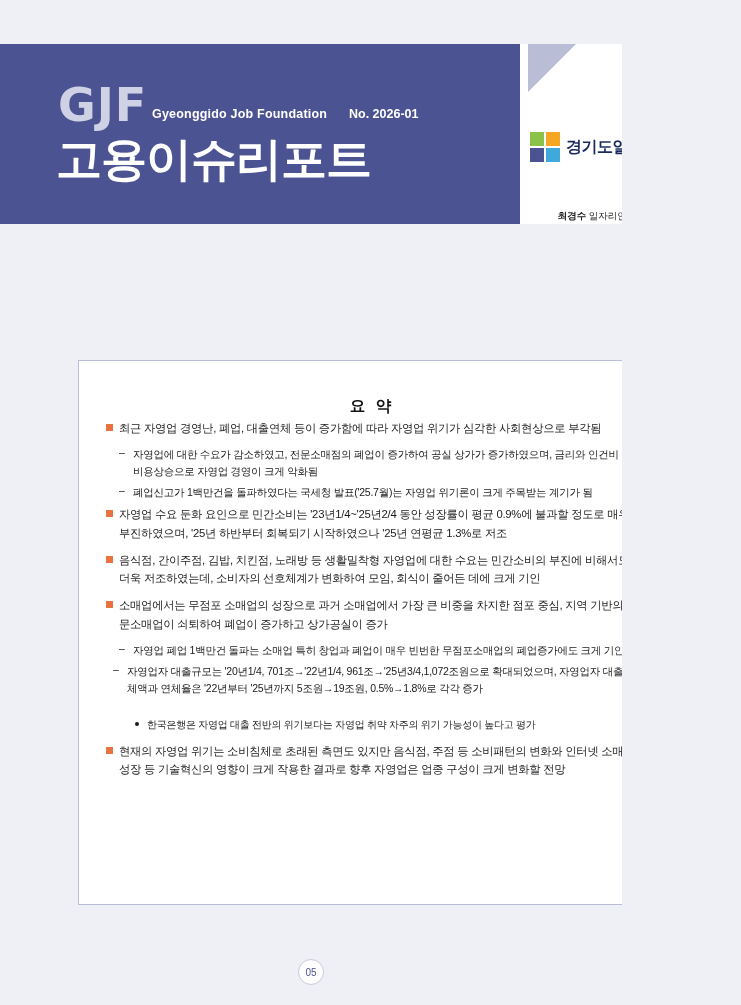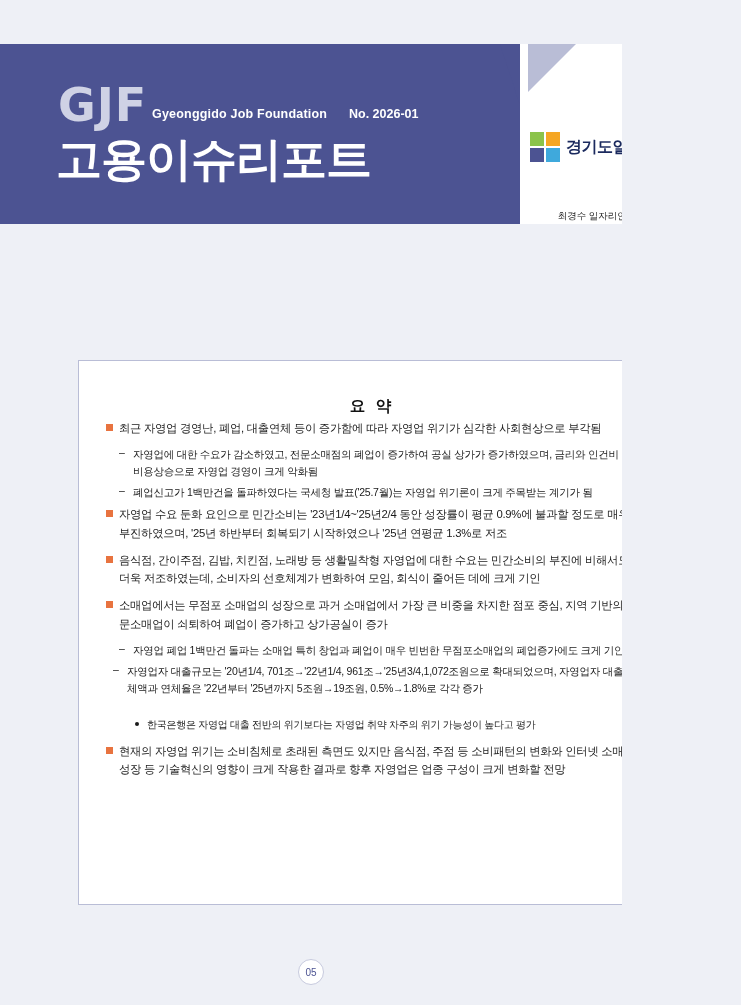--- a/index.html
+++ b/index.html
@@ -115,21 +115,21 @@
     line-height: 1.85;
   }
   .meta-author {
     position: absolute;
     top: 166px; left: 500px;
     width: 215px;
     text-align: right;
     font-size: 9.5px;
     color: #222;
   }
-  .meta-author .nm { font-weight: normal; }
+  .meta-author .nm { font-weight: bold; }
 
   
   .main-title {
     position: absolute;
     top: 300px; left: 0;
     width: 741px;
     text-align: center;
     font-size: 22px;
     font-weight: bold;
     color: #111;

